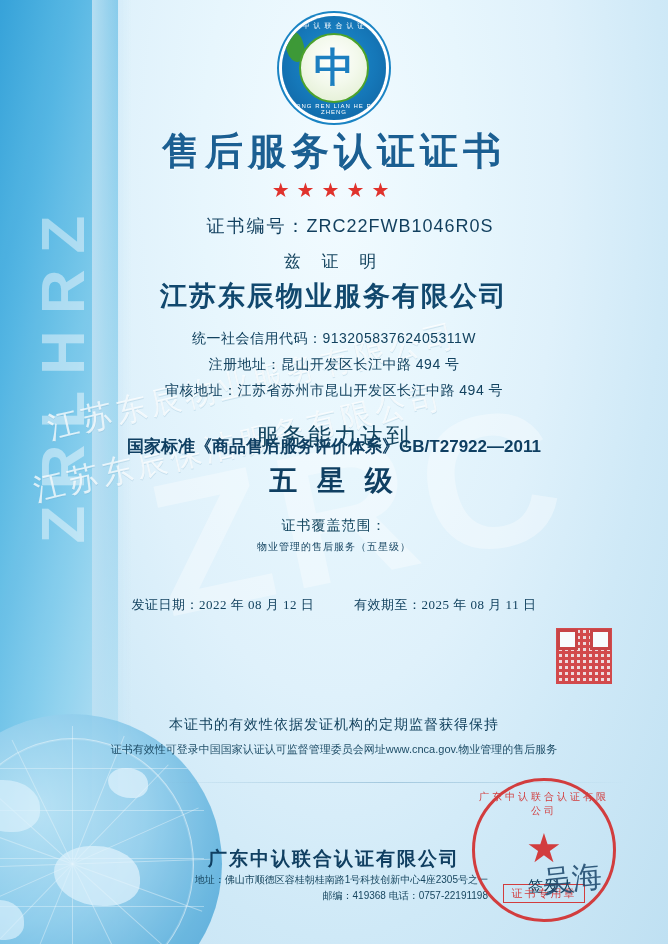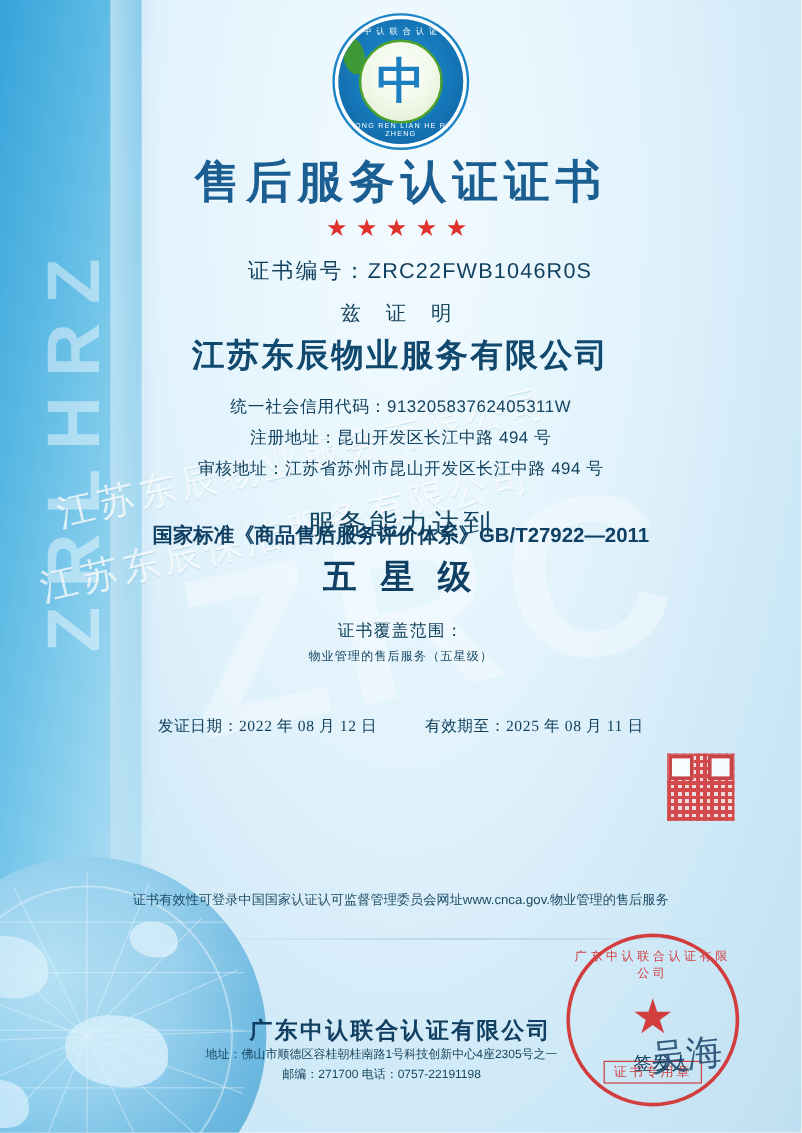--- a/index.html
+++ b/index.html
@@ -320,21 +320,21 @@
     font-size: 19px;
     font-weight: bold;
     letter-spacing: 2px;
     color: #103f61;
   }
   .issuer-addr {
     position: absolute;
     left: 148px;
     top: 872px;
     width: 340px;
-    text-align: center;
+    text-align: right;
     font-size: 10px;
     line-height: 16px;
     color: #17465f;
   }
   .seal {
     position: absolute;
     right: 52px;
     bottom: 22px;
     width: 138px; height: 138px;
     border-radius: 50%;
@@ -469,28 +469,29 @@
     <div class="row scope-title">证书覆盖范围：</div>
     <div class="row scope-value">物业管理的售后服务（五星级）</div>
 
     <div class="row dates">
       <span>发证日期：2022 年 08 月 12 日</span>
       <span>有效期至：2025 年 08 月 11 日</span>
     </div>
 
     <div class="qr"></div>
 
+    <div class="row note1">本证书的有效性依据发证机构的定期监督获得保持</div>
     <div class="row note2">证书有效性可登录中国国家认证认可监督管理委员会网址www.cnca.gov.物业管理的售后服务</div>
 
     <div class="divider"></div>
 
     <div class="row issuer">广东中认联合认证有限公司</div>
     <div class="issuer-addr">
       <div>地址：佛山市顺德区容桂朝桂南路1号科技创新中心4座2305号之一</div>
-      <div>邮编：271700    电话：0757-22191198</div>
+      <div>邮编：419368    电话：0757-22191198</div>
     </div>
 
     <div class="seal">
       <div class="seal-top">广东中认联合认证有限公司</div>
       <div class="seal-star">★</div>
       <div class="seal-bottom">证书专用章</div>
     </div>
 
     <div class="signer">签发人</div>
     <div class="signature">吴海</div>

